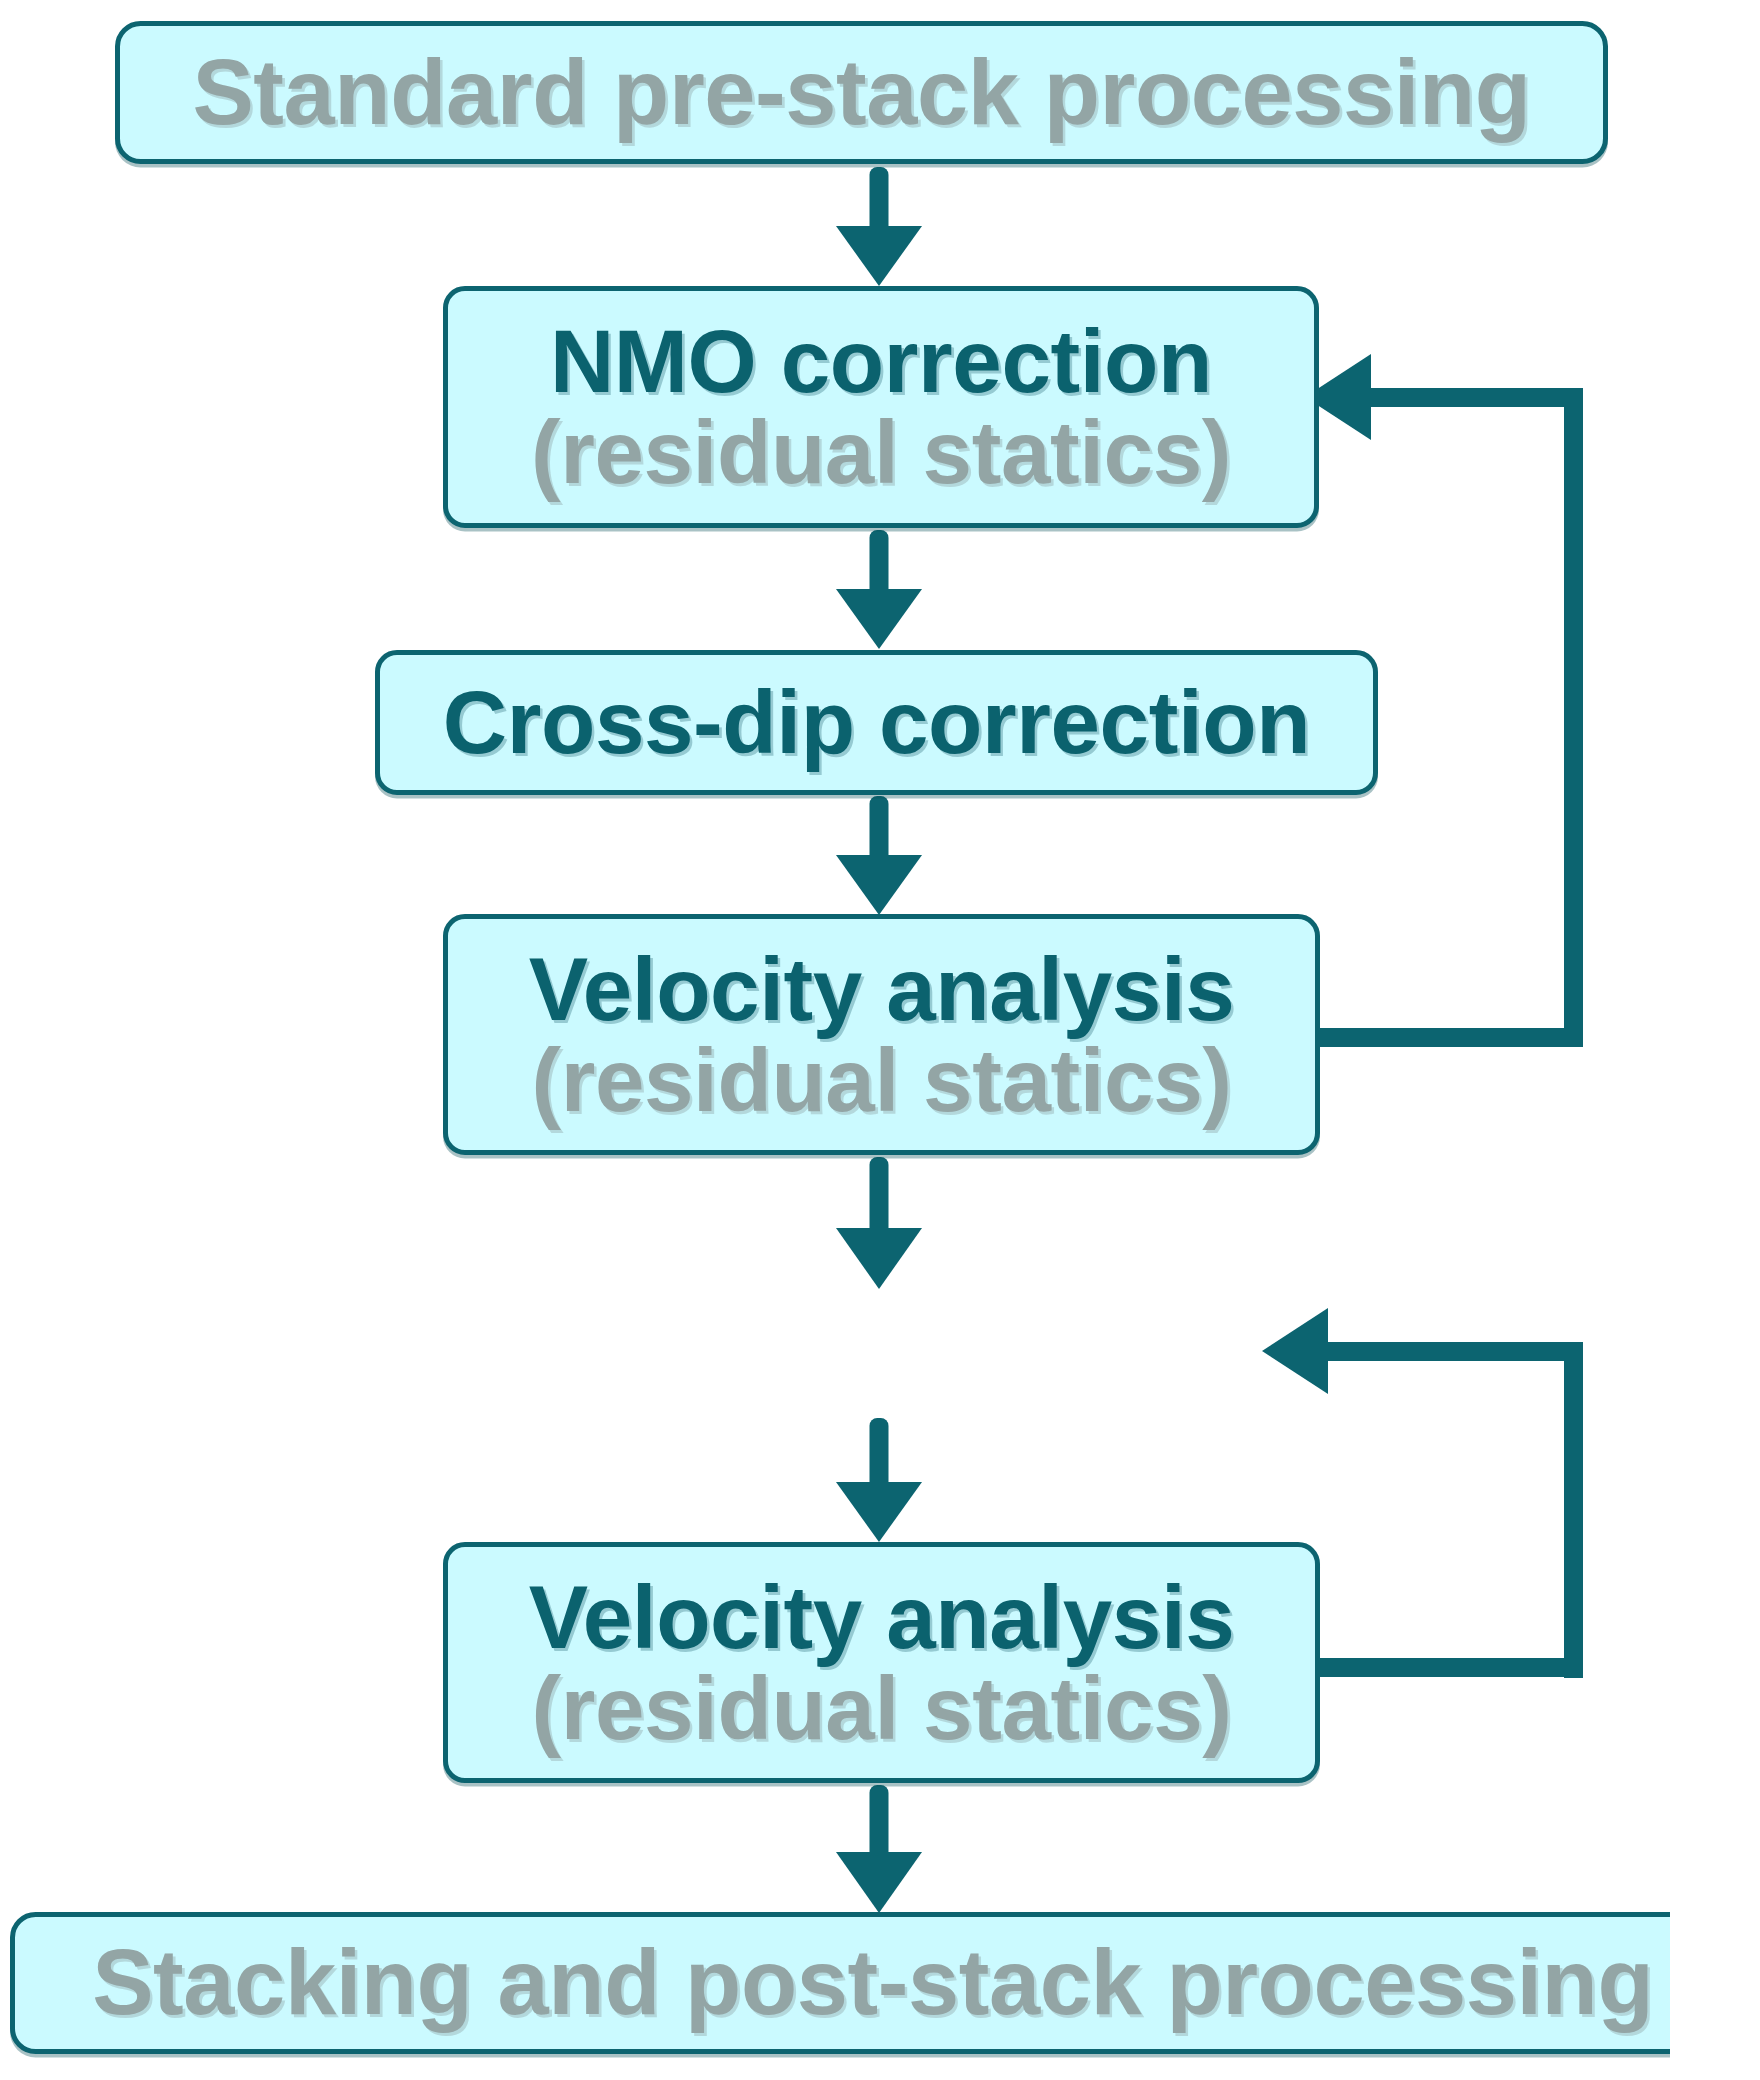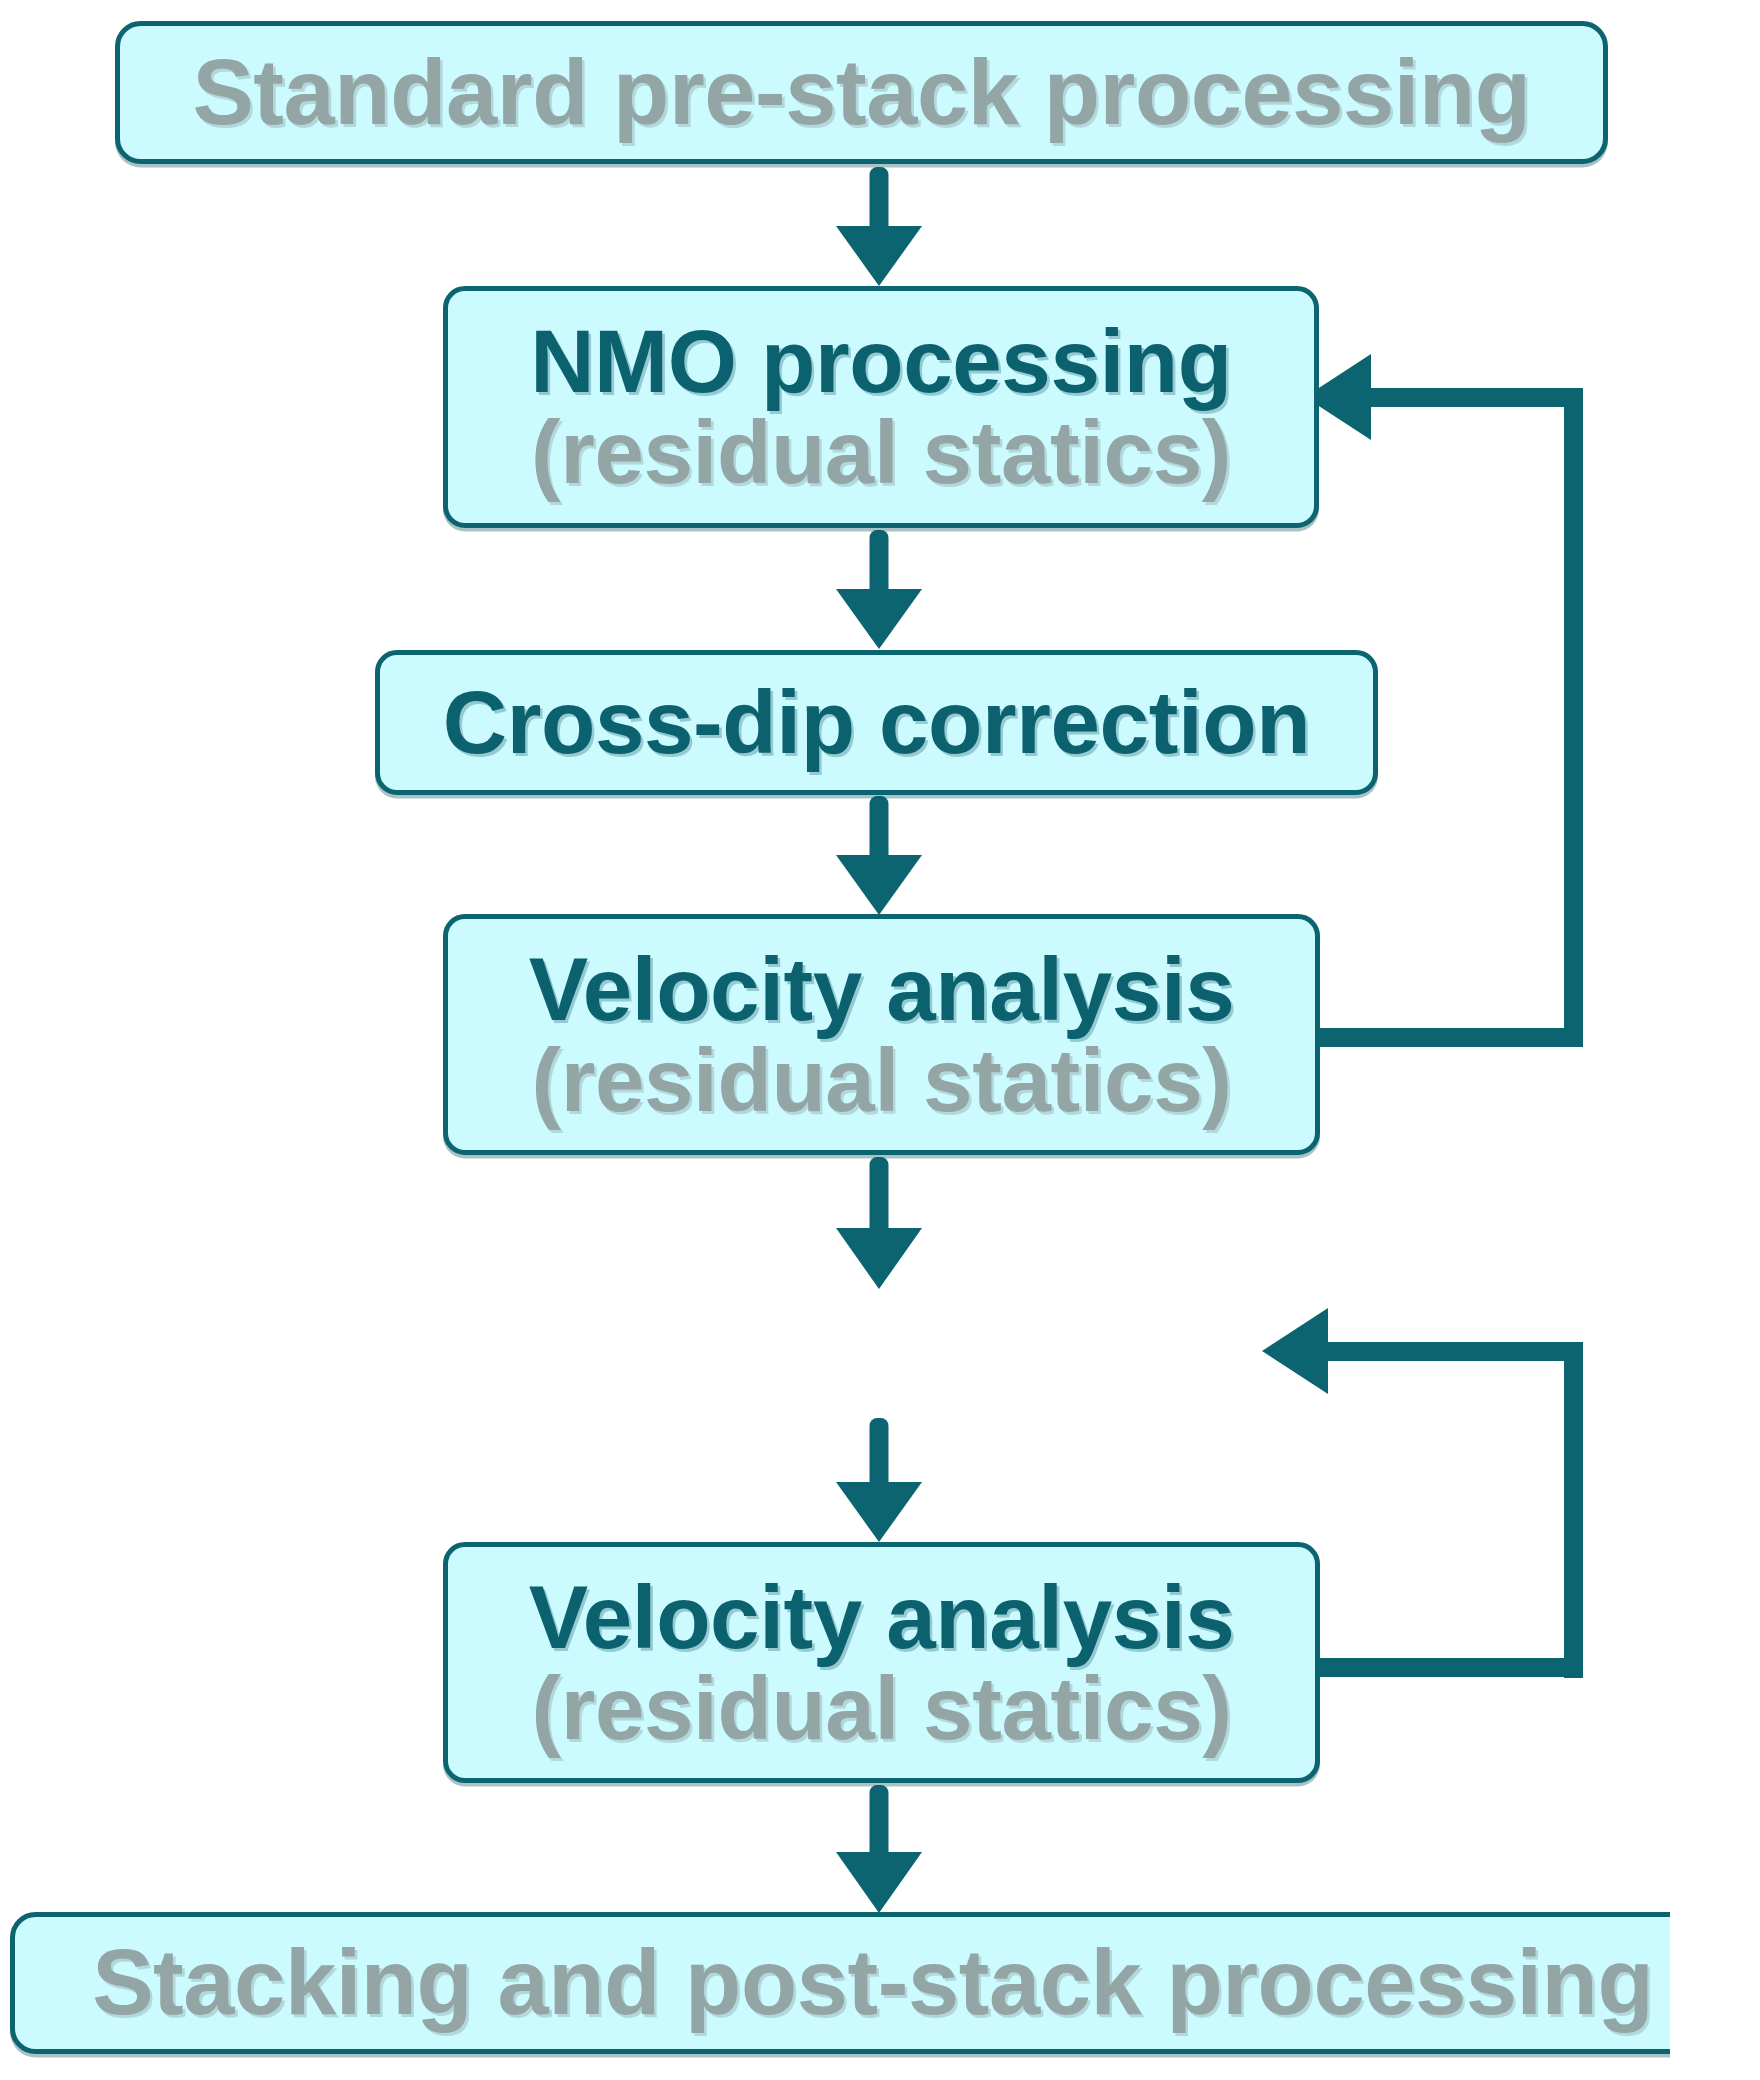--- a/index.html
+++ b/index.html
@@ -96,21 +96,21 @@
   <div class="node" style="left:115px; top:21px; width:1493px; height:143px; border-radius:25.6px;">
     <span class="line secondary" style="font-size:92px;">Standard pre-stack processing</span>
   </div>
 
   <div class="down-arrow" style="left:836px; top:167px; width:85px; height:119px;">
     <div class="shaft" style="height:68px;"></div>
     <div class="head" style="border-top-width:60px;"></div>
   </div>
 
   <div class="node" style="left:443px; top:286px; width:876px; height:242px;">
-    <span class="line primary" style="font-size:89px;">NMO processing</span>
+    <span class="line primary" style="font-size:89px;">NMO correction</span>
     <span class="line secondary" style="font-size:89px;">(residual statics)</span>
   </div>
 
   <div class="down-arrow" style="left:836px; top:530px; width:85px; height:119px;">
     <div class="shaft" style="height:68px;"></div>
     <div class="head" style="border-top-width:60px;"></div>
   </div>
 
   <div class="node" style="left:375px; top:650px; width:1003px; height:145px;">
     <span class="line primary" style="font-size:89px;">Cross-dip correction</span>

